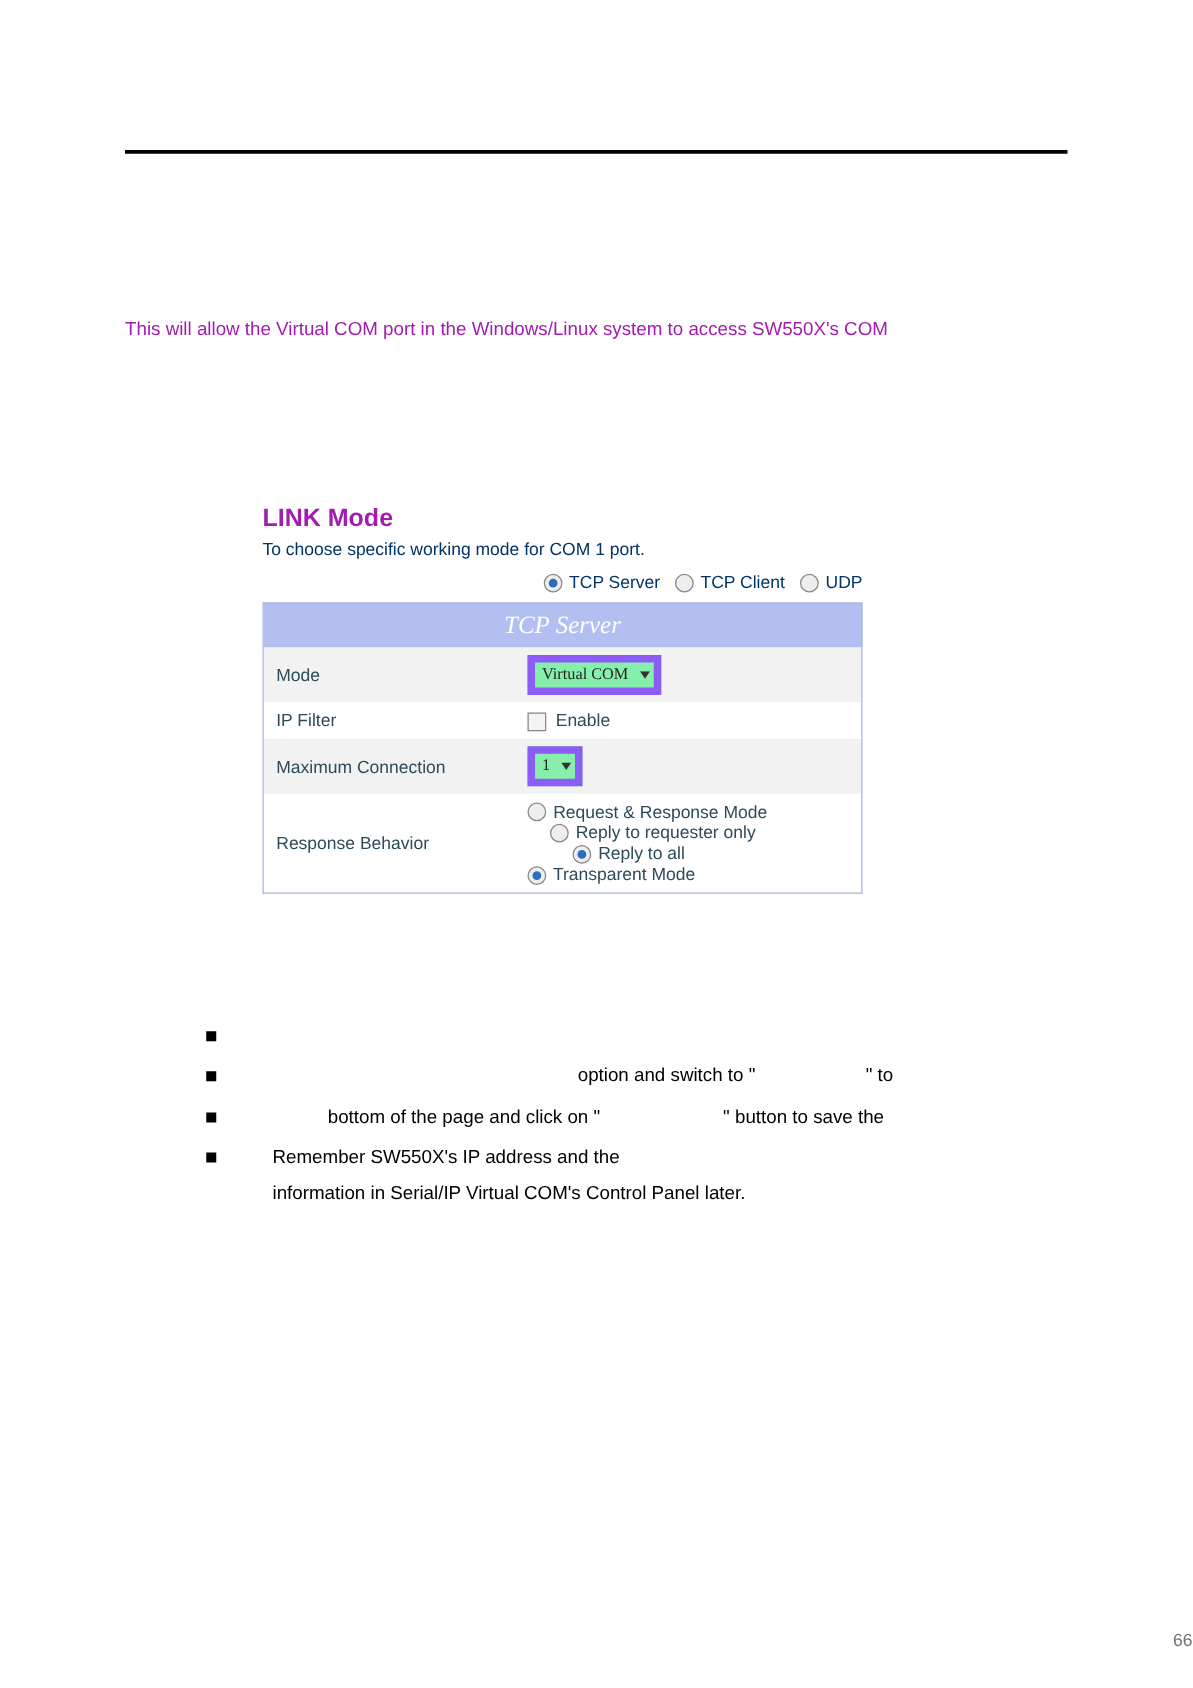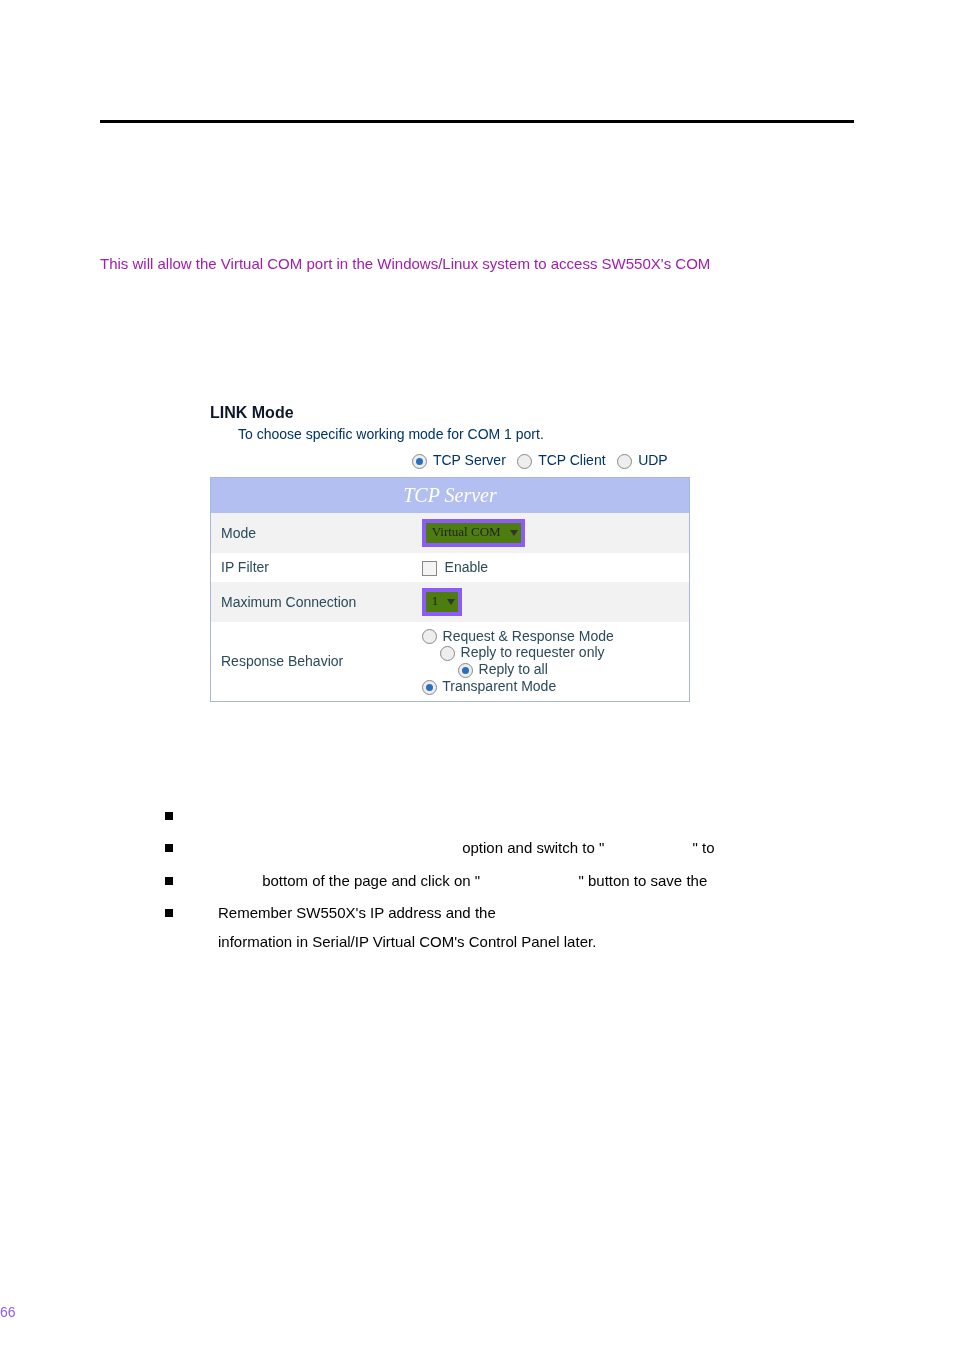--- a/index.html
+++ b/index.html
@@ -1,44 +1,44 @@
 <!DOCTYPE html>
 <html><head>
 <meta charset="utf-8">
 <style>
   html,body{margin:0;padding:0;background:#fff;font-family:Arial,Helvetica,sans-serif;color:#000;}
   .page{width:954px;min-height:1350px;margin:0 auto;position:relative;box-sizing:border-box;padding:60px 0 0 0;}
   .hr-top{border-top:3px solid #000;margin:60px 100px 0 100px;}
   .intro-text{font-size:15px;color:#a21caf;margin:130px 100px 0 100px;line-height:1.4;}
   .figure{margin:130px 0 0 210px;width:480px;}
-  .link-title{font-weight:bold;color:#0f172a;font-size:16px;margin-bottom:4px;}
-  .link-sub{color:#003366;font-size:14px;margin-bottom:10px;margin-left:28px;}
-  .proto-row{text-align:center;color:#003366;font-size:14px;margin:10px 0 8px 180px;}
+  .link-title{font-weight:bold;color:#a21caf;font-size:20px;margin-bottom:4px;}
+  .link-sub{color:#003366;font-size:14px;margin-bottom:10px;}
+  .proto-row{text-align:right;color:#003366;font-size:14px;margin:10px 0 8px 180px;}
   .radio{display:inline-block;width:13px;height:13px;border:1px solid #888;border-radius:50%;vertical-align:middle;margin-right:2px;position:relative;background:#eee;}
   .radio.checked::after{content:"";position:absolute;left:3px;top:3px;width:7px;height:7px;border-radius:50%;background:#2a6fbf;}
   .checkbox{display:inline-block;width:13px;height:13px;border:1px solid #888;vertical-align:middle;background:#f4f4f4;margin-right:4px;}
   table.tcp{border-collapse:collapse;width:100%;border:1px solid #a7b7e0;}
   table.tcp thead td{background:#b3bff0;color:#fff;font-style:italic;text-align:center;font-family:"Times New Roman",serif;font-size:20px;padding:6px 0;}
   table.tcp tbody tr td{padding:6px 10px;font-size:14px;color:#2b4a5a;}
   table.tcp tbody tr:nth-child(odd){background:#f2f2f2;}
   table.tcp tbody tr:nth-child(even){background:#ffffff;}
   .label-col{width:42%;}
   .inputlike{display:inline-block;border:1px solid #bbb;background:#fff;font-family:"Times New Roman",serif;font-size:14px;padding:1px 4px;color:#444;min-width:30px;height:16px;line-height:16px;vertical-align:middle;}
-  .selectlike{display:inline-block;border:4px solid #8b5cf6;background:#4d7c0f;font-family:"Times New Roman",serif;font-size:13px;padding:1px 3px 1px 6px;color:#222;height:18px;line-height:16px;vertical-align:middle;}
+  .selectlike{display:inline-block;border:6px solid #8b5cf6;background:#86efac;font-family:"Times New Roman",serif;font-size:13px;padding:1px 3px 1px 6px;color:#222;height:18px;line-height:16px;vertical-align:middle;}
   .caret{display:inline-block;margin-left:6px;vertical-align:middle;}
   .caret svg{display:block;}
   .ip-dot{margin:0 2px;color:#2b4a5a;}
   .opt-line{white-space:nowrap;}
   .sub-opt{margin-left:18px;display:block;}
   .sub-sub-opt{margin-left:36px;display:block;}
   .bullets{margin:100px 100px 0 165px;font-size:15px;color:#000;}
   .b-row{display:flex;align-items:flex-start;margin-bottom:4px;line-height:1.9;}
   .sq{width:8px;height:8px;background:#000;margin:10px 45px 0 0;flex:0 0 auto;}
   .b-text{flex:1;}
-  .pagenum{position:absolute;left:0;right:0;bottom:30px;text-align:left;font-size:14px;color:#8b5cf6;}
+  .pagenum{position:absolute;left:0;right:0;bottom:30px;text-align:right;font-size:14px;color:#737373;}
 </style>
 </head>
 <body>
 
 <div class="page">
   <div class="hr-top"></div>
 
   <div class="intro-text">This will allow the Virtual COM port in the Windows/Linux system to access SW550X's COM</div>
 
   <div class="figure">

